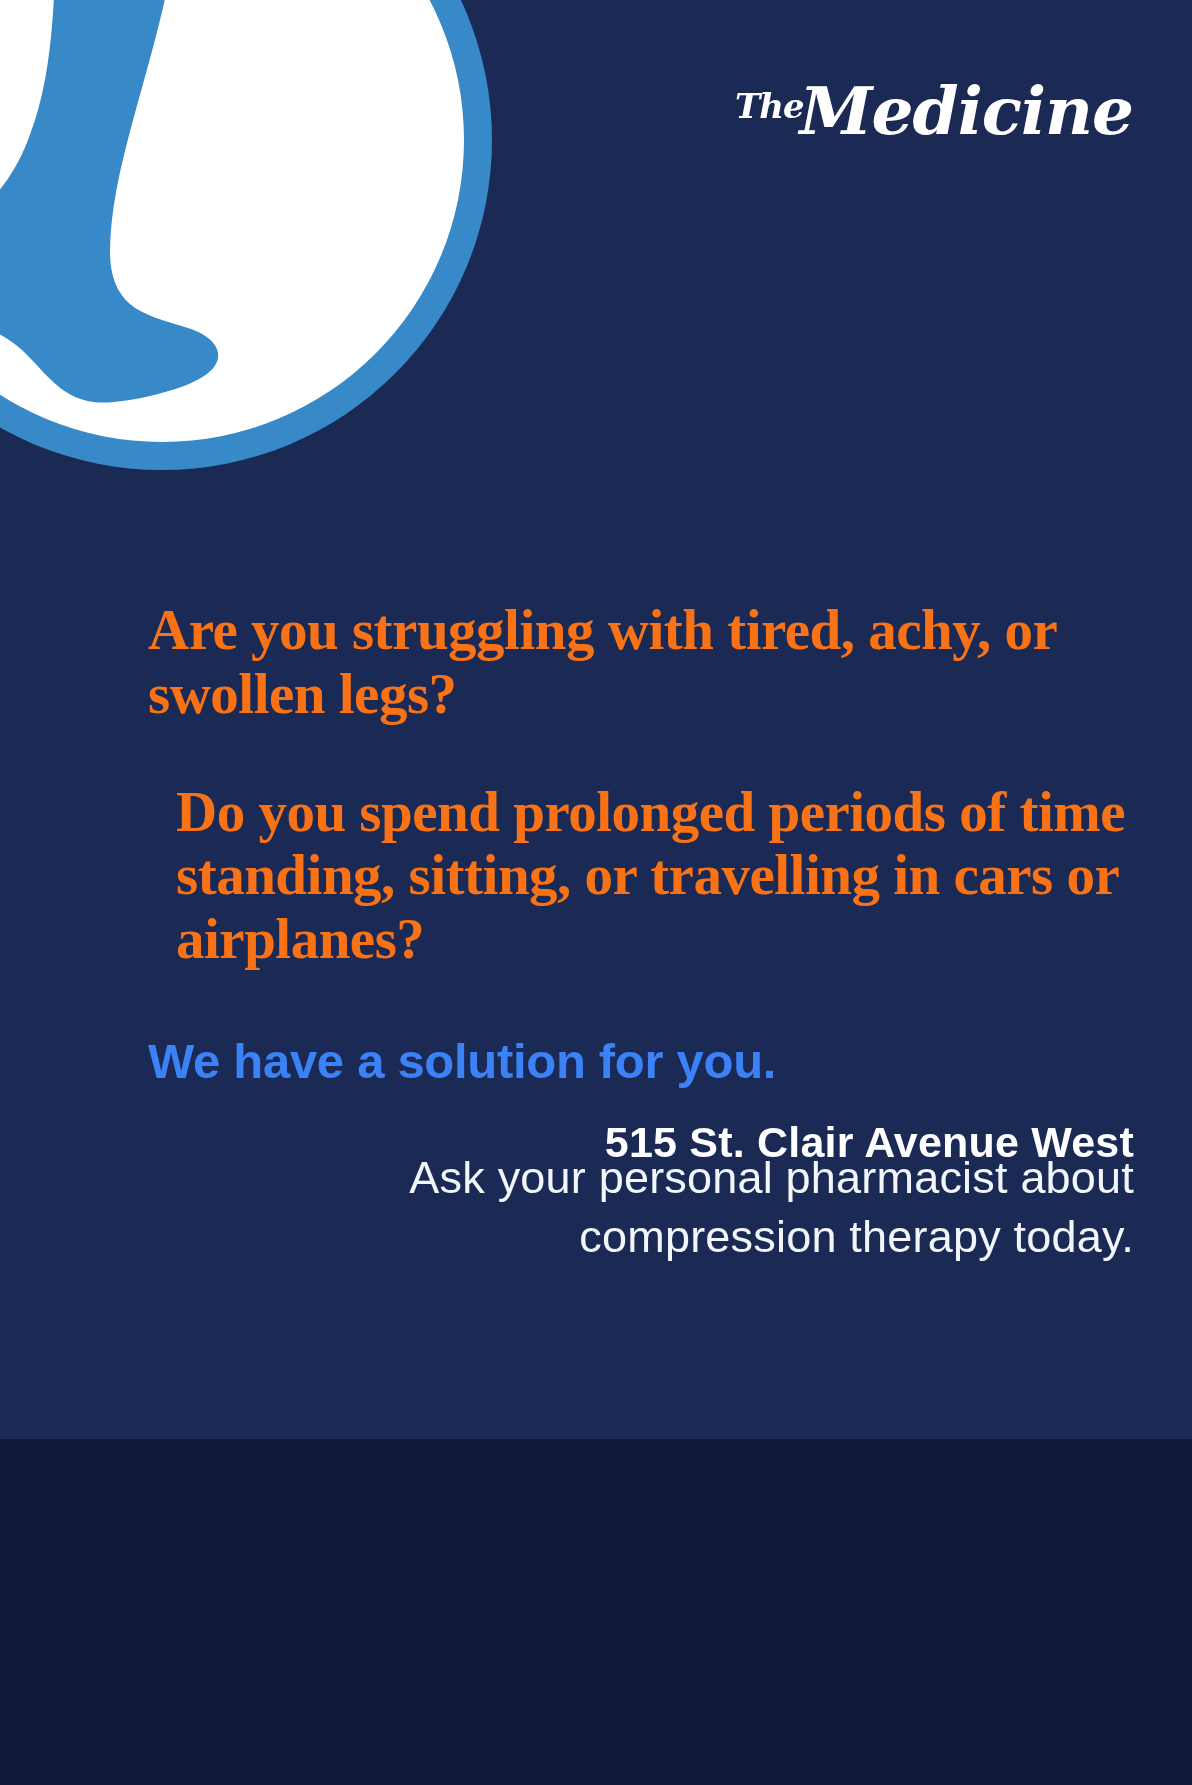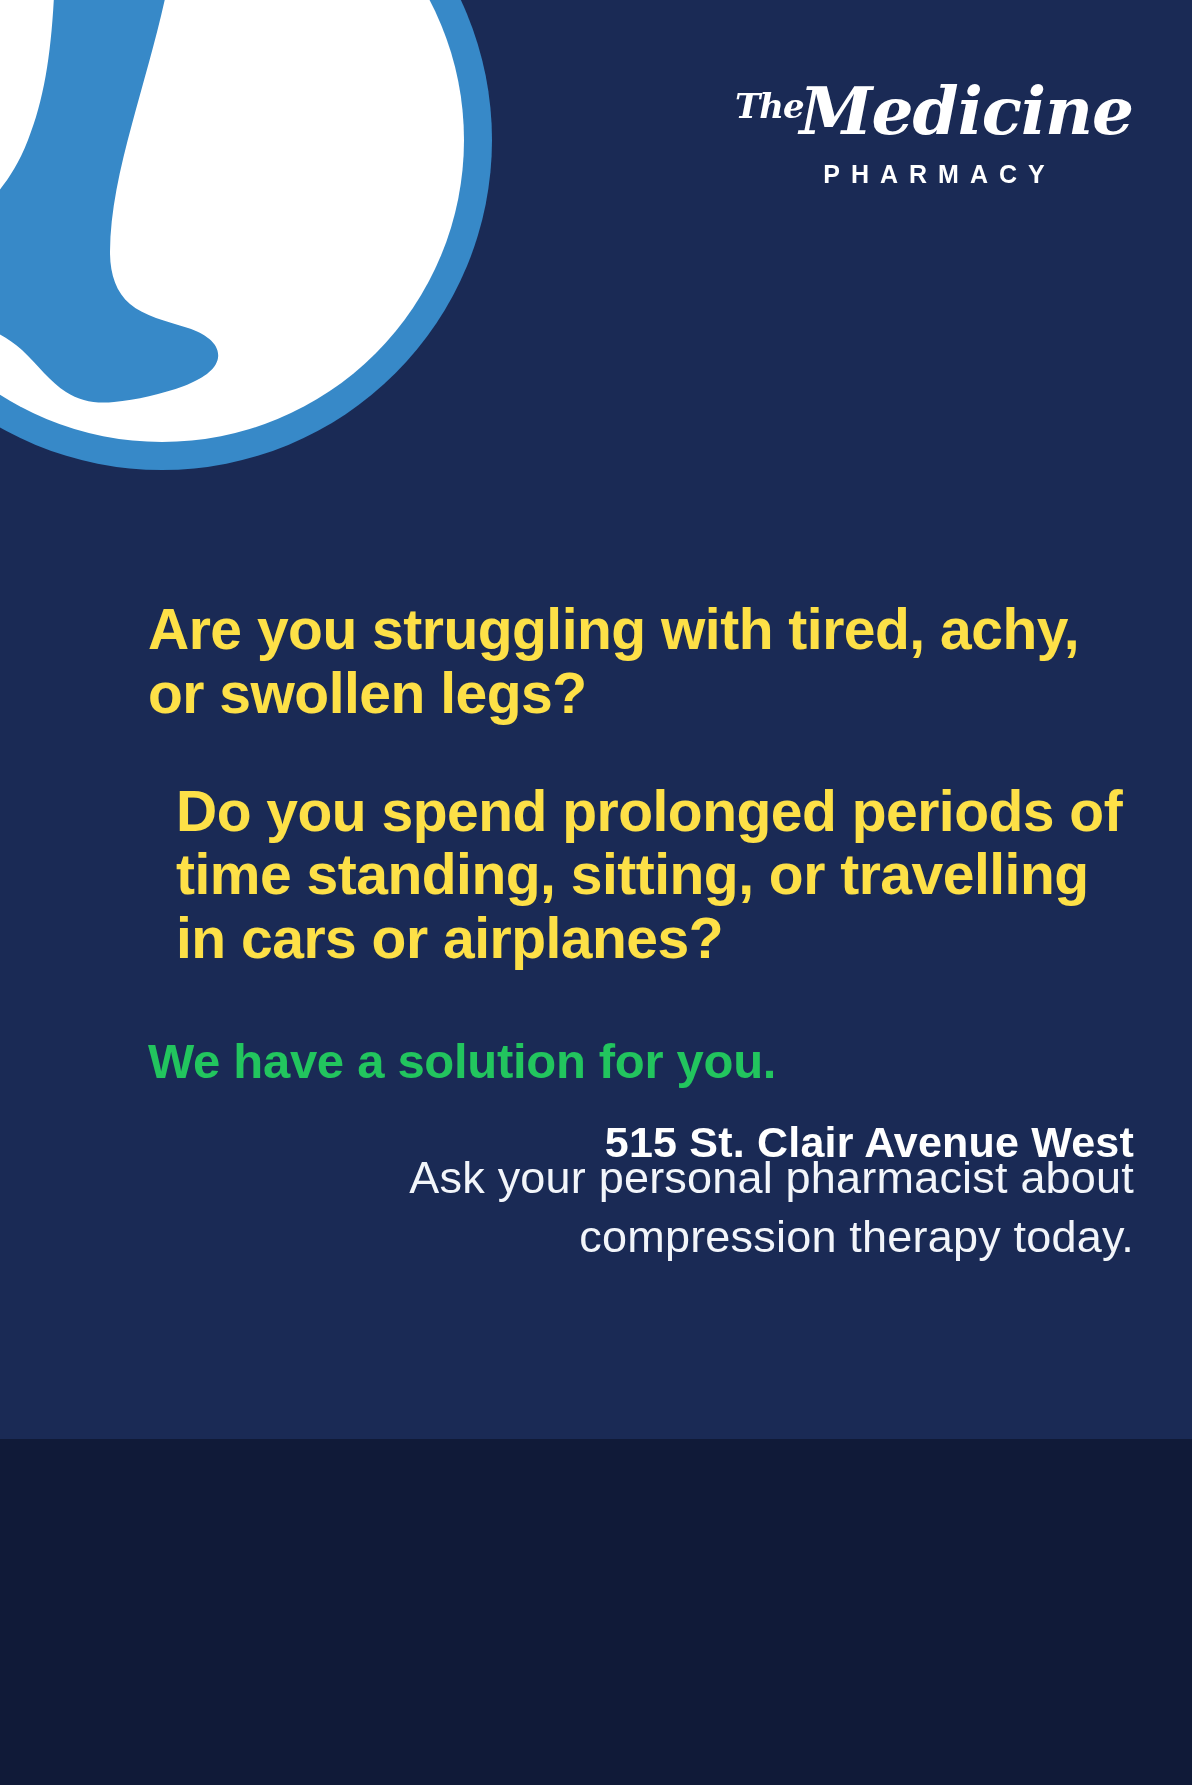--- a/index.html
+++ b/index.html
@@ -112,34 +112,34 @@
   }
 
   
   .copy {
     position: absolute;
     left: 148px;
     right: 58px;
     top: 598px;
   }
   .headline {
-    color: #fde047;
-    font-family: Liberation Sans, sans-serif;
+    color: #f97316;
+    font-family: Liberation Serif, serif;
     font-weight: 700;
     font-size: 57px;
     line-height: 1.12;
     letter-spacing: -0.5px;
     margin: 0;
   }
   .headline + .headline {
     margin-top: 54px;
     margin-left: 28px;
   }
   .accent {
-    color: #22c55e;
+    color: #3b82f6;
     font-family: "Liberation Sans", sans-serif;
     font-weight: 700;
     font-size: 49px;
     line-height: 1.15;
     letter-spacing: -0.3px;
     margin: 62px 0 0 0;
   }
   .body-copy {
     color: #f2f5fa;
     font-family: "Liberation Sans", sans-serif;
@@ -192,21 +192,20 @@
                  C284,482 278,464 278,442
                  C278,402 288,358 300,314
                  C314,262 330,210 340,154
                  C350,96 352,30 350,-40 Z" fill="#3789c8"></path>
       </svg>
     </div>
   </div>
 
   <div class="logo">
     <div class="logo-line1"><span class="logo-the">The</span><span>Medicine</span></div>
-    <div class="logo-line3">PHARMACY</div>
   </div>
 
   <div class="copy">
     <p class="headline">Are you struggling with tired, achy, or swollen legs?</p>
     <p class="headline">Do you spend prolonged periods of time standing, sitting, or travelling in cars or airplanes?</p>
     <p class="accent">We have a solution for you.</p>
     <p class="body-copy">Ask your personal pharmacist about compression therapy today.</p>
   </div>
 
   <div class="address">

